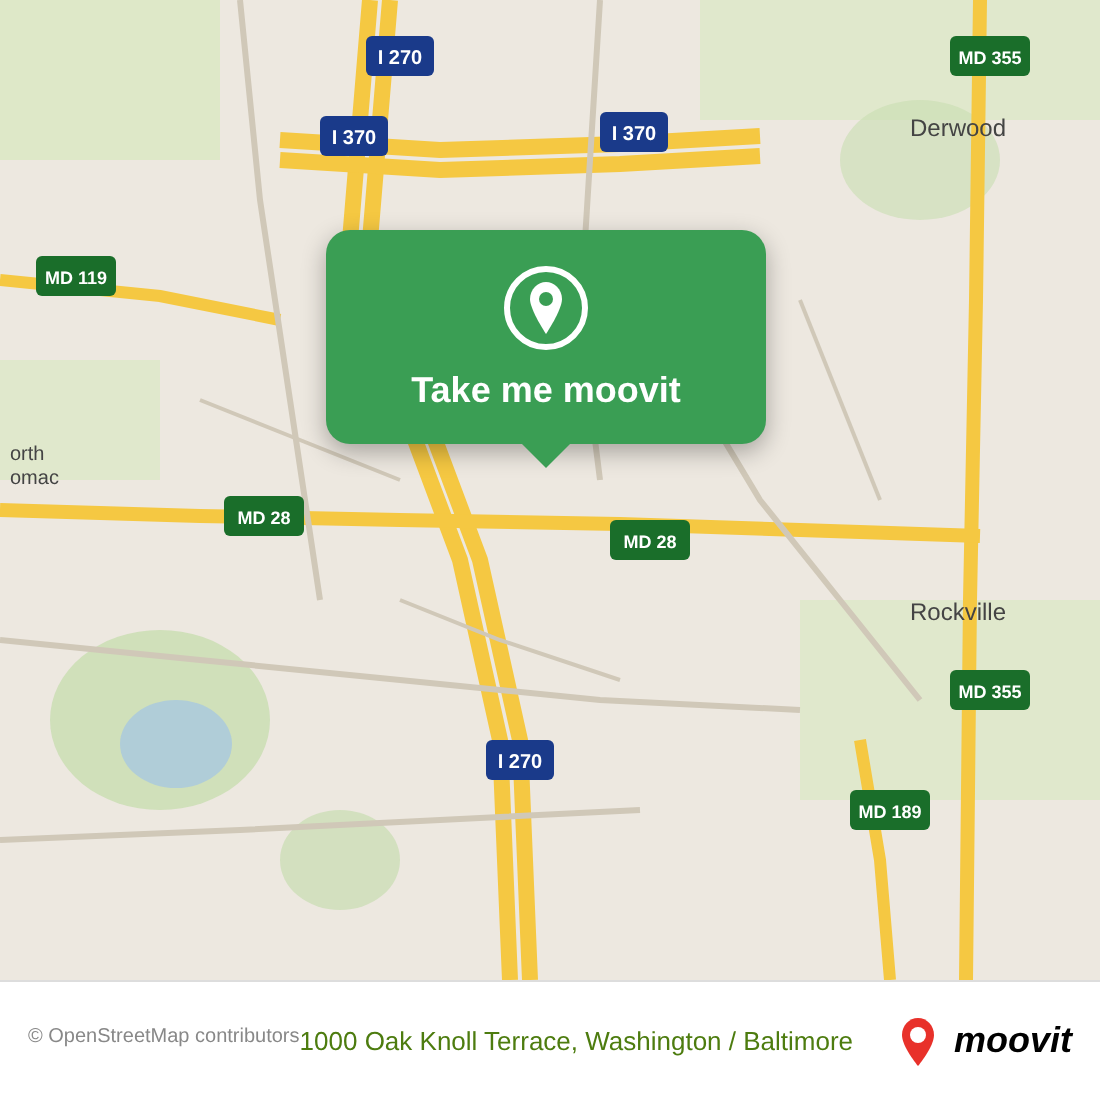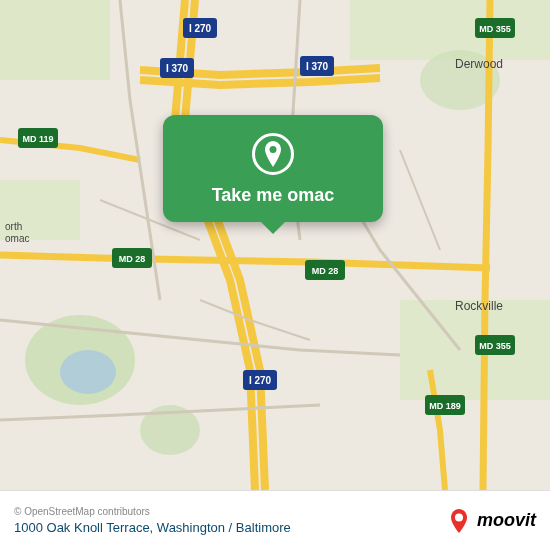--- a/index.html
+++ b/index.html
@@ -79,32 +79,32 @@
       background-color: white;
       display: flex;
       align-items: center;
       justify-content: space-between;
       padding: 0 14px;
       border-top: 1px solid #ddd;
     }
 
     #bottom-left {
       display: flex;
-      flex-direction: column;
+      flex-direction: row;
     }
 
     #copyright-text {
       font-size: 10px;
       color: #888;
       margin-bottom: 3px;
     }
 
     #address-text {
       font-size: 13px;
-      color: #0c4a6e;
+      color: #4d7c0f;
       font-weight: 500;
     }
 
     #moovit-logo {
       display: flex;
       align-items: center;
       gap: 4px;
     }
 
     #moovit-icon {
@@ -198,21 +198,21 @@
   </svg>
 
   
   <div id="take-me-there-popup">
     <div id="location-icon-circle">
       <svg width="22" height="26" viewBox="0 0 22 26" xmlns="http://www.w3.org/2000/svg">
         <path d="M11 0C7 0 3 3.5 3 8.5C3 14 11 26 11 26C11 26 19 14 19 8.5C19 3.5 15 0 11 0Z" fill="white"></path>
         <circle cx="11" cy="8.5" r="3.5" fill="#3a9e54"></circle>
       </svg>
     </div>
-    <span id="take-me-there-label">Take me omac</span>
+    <span id="take-me-there-label">Take me moovit</span>
   </div>
 </div>
 
 <div id="bottom-bar">
   <div id="bottom-left">
     <span id="copyright-text">© OpenStreetMap contributors</span>
     <span id="address-text">1000 Oak Knoll Terrace, Washington / Baltimore</span>
   </div>
   <div id="moovit-logo">
     <svg id="moovit-icon" width="28" height="28" viewBox="0 0 28 28" xmlns="http://www.w3.org/2000/svg">

